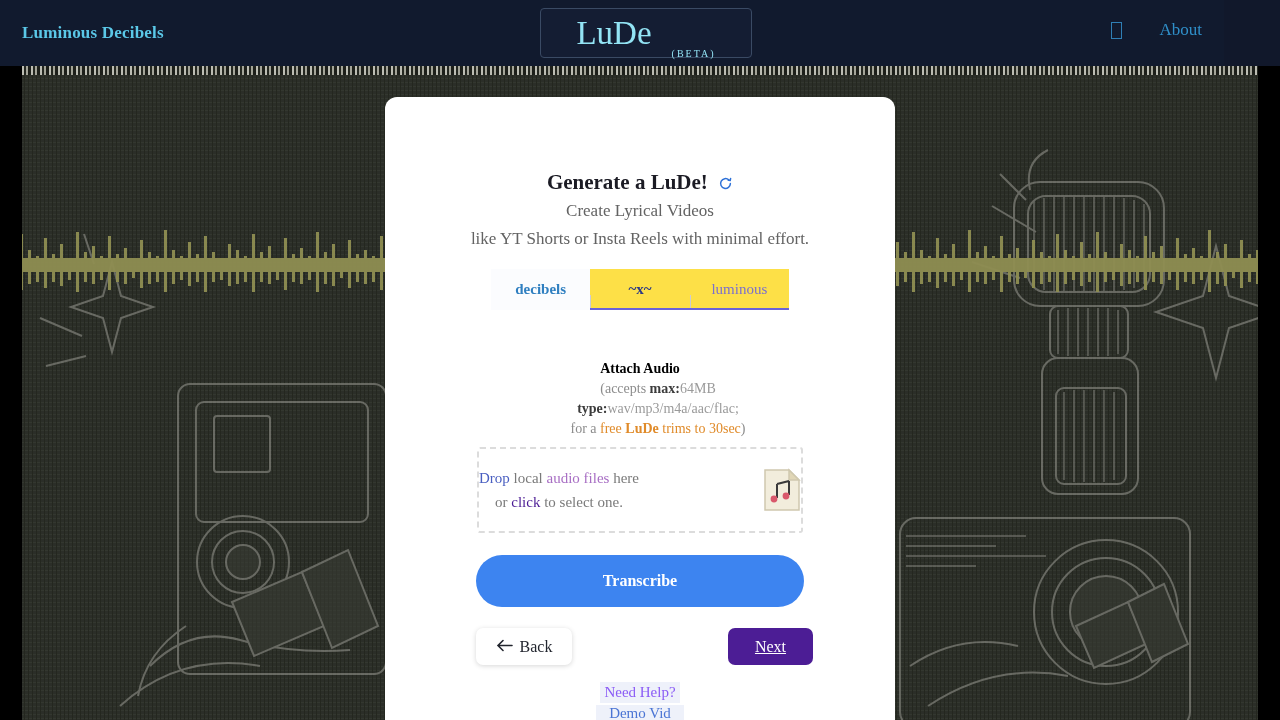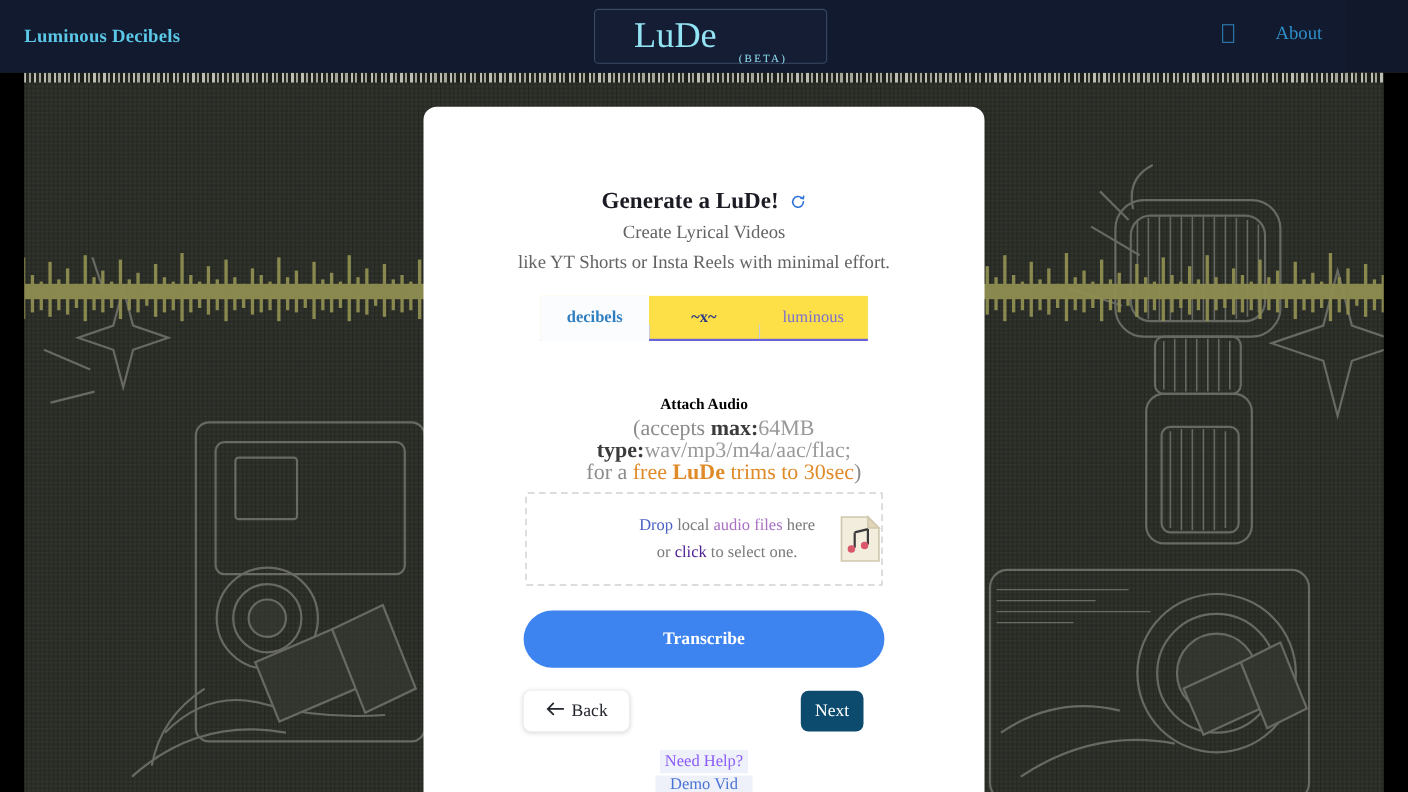--- a/index.html
+++ b/index.html
@@ -113,33 +113,33 @@
   #tab-decibels { background: #fbfcfe; color: #2f7fc0; font-weight: bold; }
   #tab-x { color: #2c3a86; font-weight: bold; }
   #tab-luminous { color: #7a6fcf; }
 
   
   #attach-block {
     position: absolute; left: 0; top: 262px; width: 510px;
     text-align: center; line-height: 20px;
   }
   #attach-title { font-size: 14px; font-weight: bold; color: #000000; }
-  .meta-line { font-size: 20px; color: #8c8c8c; padding-left: 36px; }
+  .meta-line { font-size: 14px; color: #8c8c8c; padding-left: 36px; }
   .meta-key { font-weight: bold; color: #3b3b3b; }
   .meta-val { color: #9a9a9a; }
   .orange { color: #e08b2a; }
   .orange-b { color: #e08b2a; font-weight: bold; }
 
   
   #dropzone {
     position: absolute; left: 92px; top: 350px;
     width: 326px; height: 86px;
     border: 2px dashed #dcdcdc;
     border-radius: 3px;
-    display: flex; align-items: center; justify-content: flex-end;
+    display: flex; align-items: center; justify-content: space-between;
     gap: 22px;
   }
   #drop-text { font-size: 15px; line-height: 24px; text-align: center; color: #7a7a7a; }
   .drop-blue { color: #4a5fc1; }
   .drop-purple { color: #a86fc4; }
   .drop-click { color: #4c1d95; }
   #file-icon { width: 38px; height: 44px; position: relative; flex: none; }
 
   
   #transcribe {
@@ -156,25 +156,26 @@
     width: 96px; height: 37px;
     background: #fff; border: none; border-radius: 7px;
     box-shadow: 0 1px 5px rgba(0,0,0,.16);
     font-size: 16px; color: #22252e;
     font-family: "Liberation Serif", serif;
     display: flex; align-items: center; justify-content: center; gap: 7px;
     cursor: pointer;
   }
   #next-btn {
     position: absolute; left: 343px; top: 531px;
-    width: 57px; height: 37px;
-    background: #0c4a6e; border: none; border-radius: 7px;
+    width: 85px; height: 37px;
+    background: #4c1d95; border: none; border-radius: 7px;
     font-size: 16px; color: #fff;
     font-family: "Liberation Serif", serif;
     cursor: pointer;
+    text-decoration: underline;
   }
   #help-block {
     position: absolute; left: 0; top: 585px; width: 510px;
     text-align: center;
   }
   #need-help {
     display: inline-block;
     background: #eef1fa;
     color: #8b5cf6; font-size: 15px;
     padding: 2px 4px;

